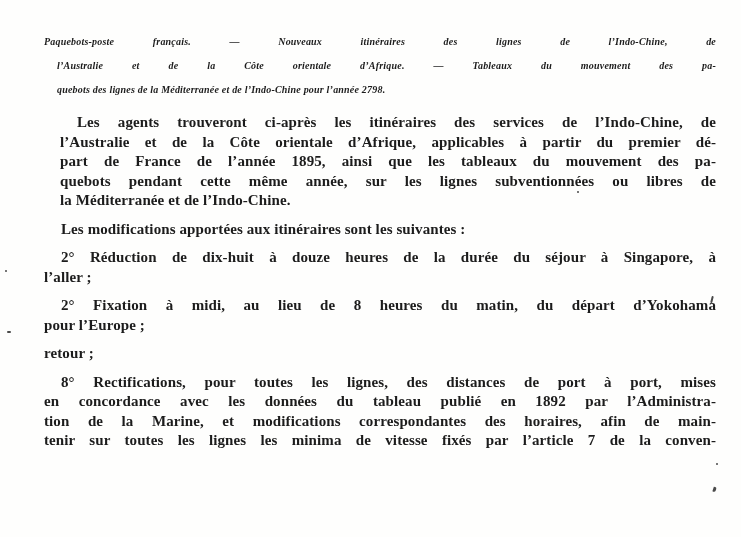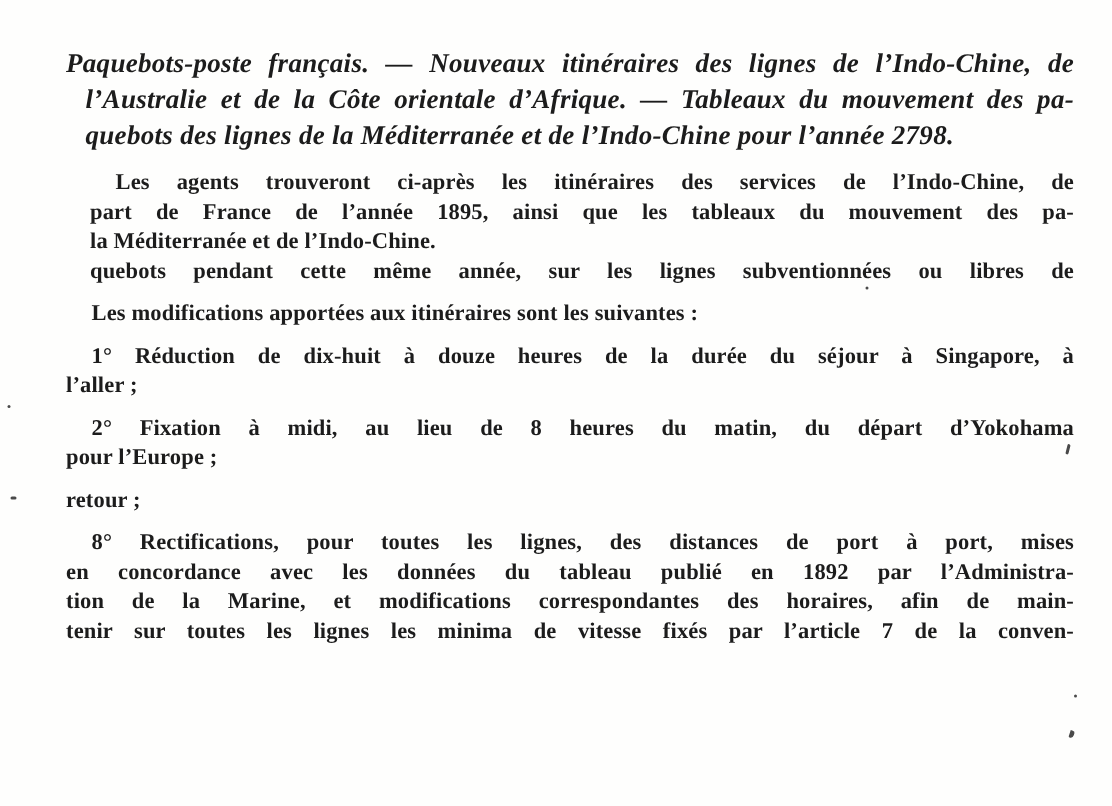--- a/index.html
+++ b/index.html
@@ -19,21 +19,21 @@
   }
   .textblock {
     position: absolute;
     left: 44px;
     top: 30px;
     width: 672px;
   }
   .heading {
     font-weight: bold;
     font-style: italic;
-    font-size: 18px;
+    font-size: 10px;
     line-height: 24px;
     letter-spacing: 0.2px;
   }
   .heading .line.hang {
     padding-left: 13px;
   }
   .bodytext {
     margin-top: 11px;
     font-weight: bold;
     font-size: 15px;
@@ -76,29 +76,30 @@
 <div class="page">
   <div class="textblock">
     <div class="heading">
         <div class="line j">Paquebots-poste français. — Nouveaux itinéraires des lignes de l’Indo-Chine, de</div>
         <div class="line hang j">l’Australie et de la Côte orientale d’Afrique. — Tableaux du mouvement des pa-</div>
         <div class="line hang">quebots des lignes de la Méditerranée et de l’Indo-Chine pour l’année 2798.</div>
       </div>
     <div class="bodytext">
         <div class="paragraph">
           <div class="line indent j">Les agents trouveront ci-après les itinéraires des services de l’Indo-Chine, de</div>
+          <div class="line j">l’Australie et de la Côte orientale d’Afrique, applicables à partir du premier dé-</div>
           <div class="line j">part de France de l’année 1895, ainsi que les tableaux du mouvement des pa-</div>
+          <div class="line j">quebots pendant cette même année, sur les lignes subventionnées ou libres de</div>
           <div class="line">la Méditerranée et de l’Indo-Chine.</div>
-          <div class="line j">quebots pendant cette même année, sur les lignes subventionnées ou libres de</div>
         </div>
         <div class="paragraph">
           <div class="line indent">Les modifications apportées aux itinéraires sont les suivantes :</div>
         </div>
         <div class="paragraph">
-          <div class="line indent j">1° Réduction de dix-huit à douze heures de la durée du séjour à Singapore, à</div>
+          <div class="line indent j">2° Réduction de dix-huit à douze heures de la durée du séjour à Singapore, à</div>
           <div class="line">l’aller ;</div>
         </div>
         <div class="paragraph">
           <div class="line indent j">2° Fixation à midi, au lieu de 8 heures du matin, du départ d’Yokohama</div>
           <div class="line">pour l’Europe ;</div>
         </div>
         <div class="paragraph">
           <div class="line">retour ;</div>
         </div>
         <div class="paragraph">

